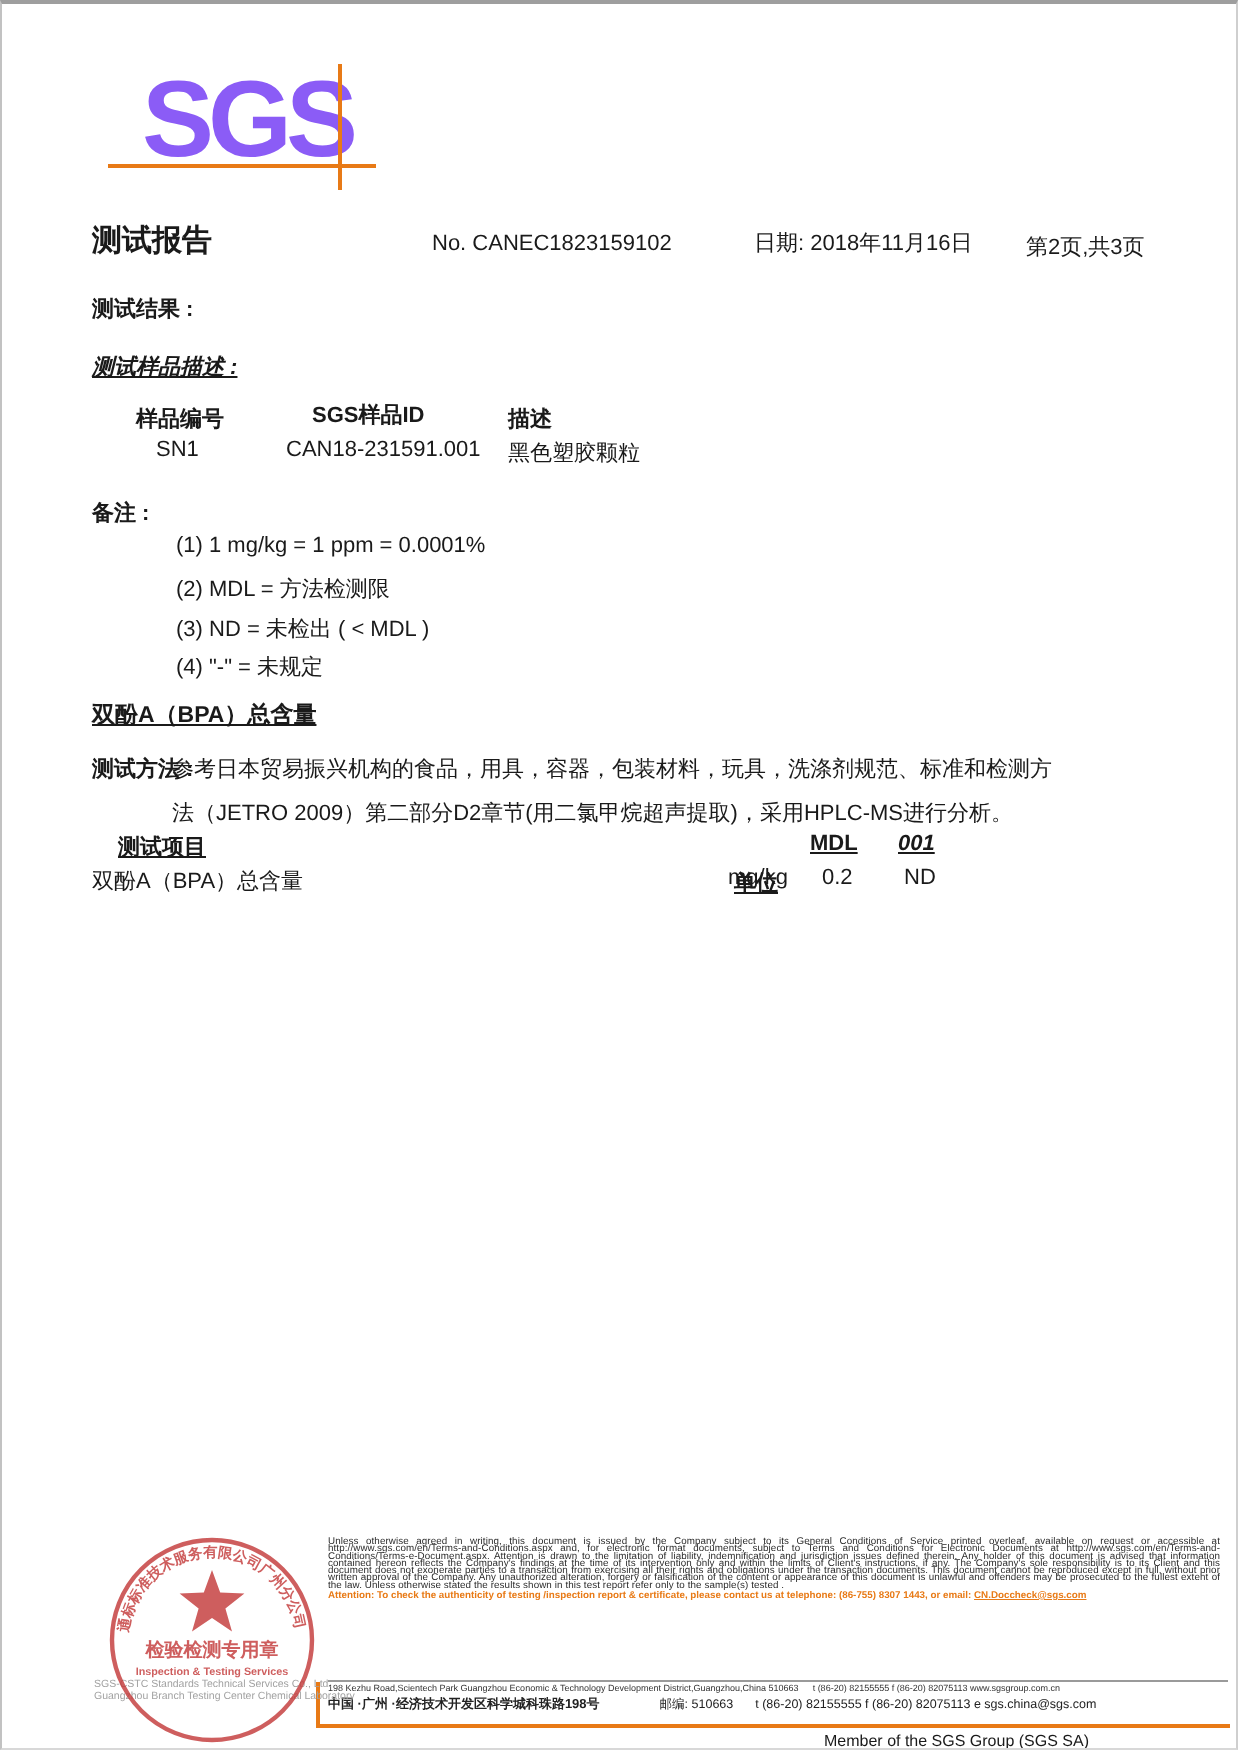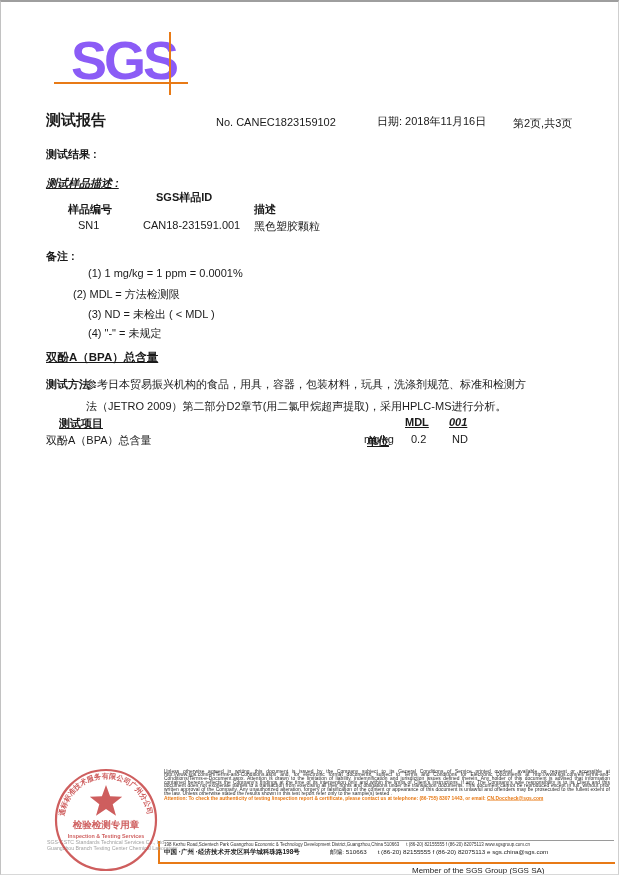--- a/index.html
+++ b/index.html
@@ -50,29 +50,29 @@
 
   <div class="abs t15b" style="left:45px; top:109px;">测试报告</div>
   <div class="abs t11" style="left:215px; top:114px;">No. CANEC1823159102</div>
   <div class="abs t11" style="left:376px; top:112px;">日期: 2018年11月16日</div>
   <div class="abs t11" style="left:512px; top:114px;">第2页,共3页</div>
 
   <div class="abs t11b" style="left:45px; top:145px;">测试结果 :</div>
   <div class="abs t11b u" style="left:45px; top:174px;font-style:italic;">测试样品描述 :</div>
 
   <div class="abs t11b" style="left:67px; top:200px;">样品编号</div>
-  <div class="abs t11b" style="left:155px; top:188px;">SGS样品ID</div>
+  <div class="abs t11b" style="left:155px; top:198px;">SGS样品ID</div>
   <div class="abs t11b" style="left:253px; top:200px;">描述</div>
   <div class="abs t11" style="left:77px; top:217px;">SN1</div>
   <div class="abs t11" style="left:142px; top:217px;">CAN18-231591.001</div>
   <div class="abs t11" style="left:253px; top:217px;">黑色塑胶颗粒</div>
 
   <div class="abs t11b" style="left:45px; top:247px;">备注 :</div>
   <div class="abs t11" style="left:87px; top:265px;">(1) 1 mg/kg = 1 ppm = 0.0001%</div>
-  <div class="abs t11" style="left:72px; top:285px;">(2) MDL = 方法检测限</div>
+  <div class="abs t11" style="left:87px; top:285px;">(2) MDL = 方法检测限</div>
   <div class="abs t11" style="left:87px; top:305px;">(3) ND = 未检出 ( &lt; MDL )</div>
   <div class="abs t11" style="left:87px; top:324px;">(4) "-" = 未规定</div>
 
   <div class="abs t11b u" style="left:45px; top:348px; font-size:11.5px;">双酚A（BPA）总含量</div>
   <div class="abs t11b" style="left:45px; top:375px;">测试方法 :</div>
   <div class="abs t11" style="left:85px; top:375px;">参考日本贸易振兴机构的食品，用具，容器，包装材料，玩具，洗涤剂规范、标准和检测方</div>
   <div class="abs t11" style="left:85px; top:397px;">法（JETRO 2009）第二部分D2章节(用二氯甲烷超声提取)，采用HPLC-MS进行分析。</div>
 
   <div class="abs t11b u" style="left:58px; top:414px;">测试项目</div>
   <div class="abs t11b u" style="left:366px; top:432px;">单位</div>

